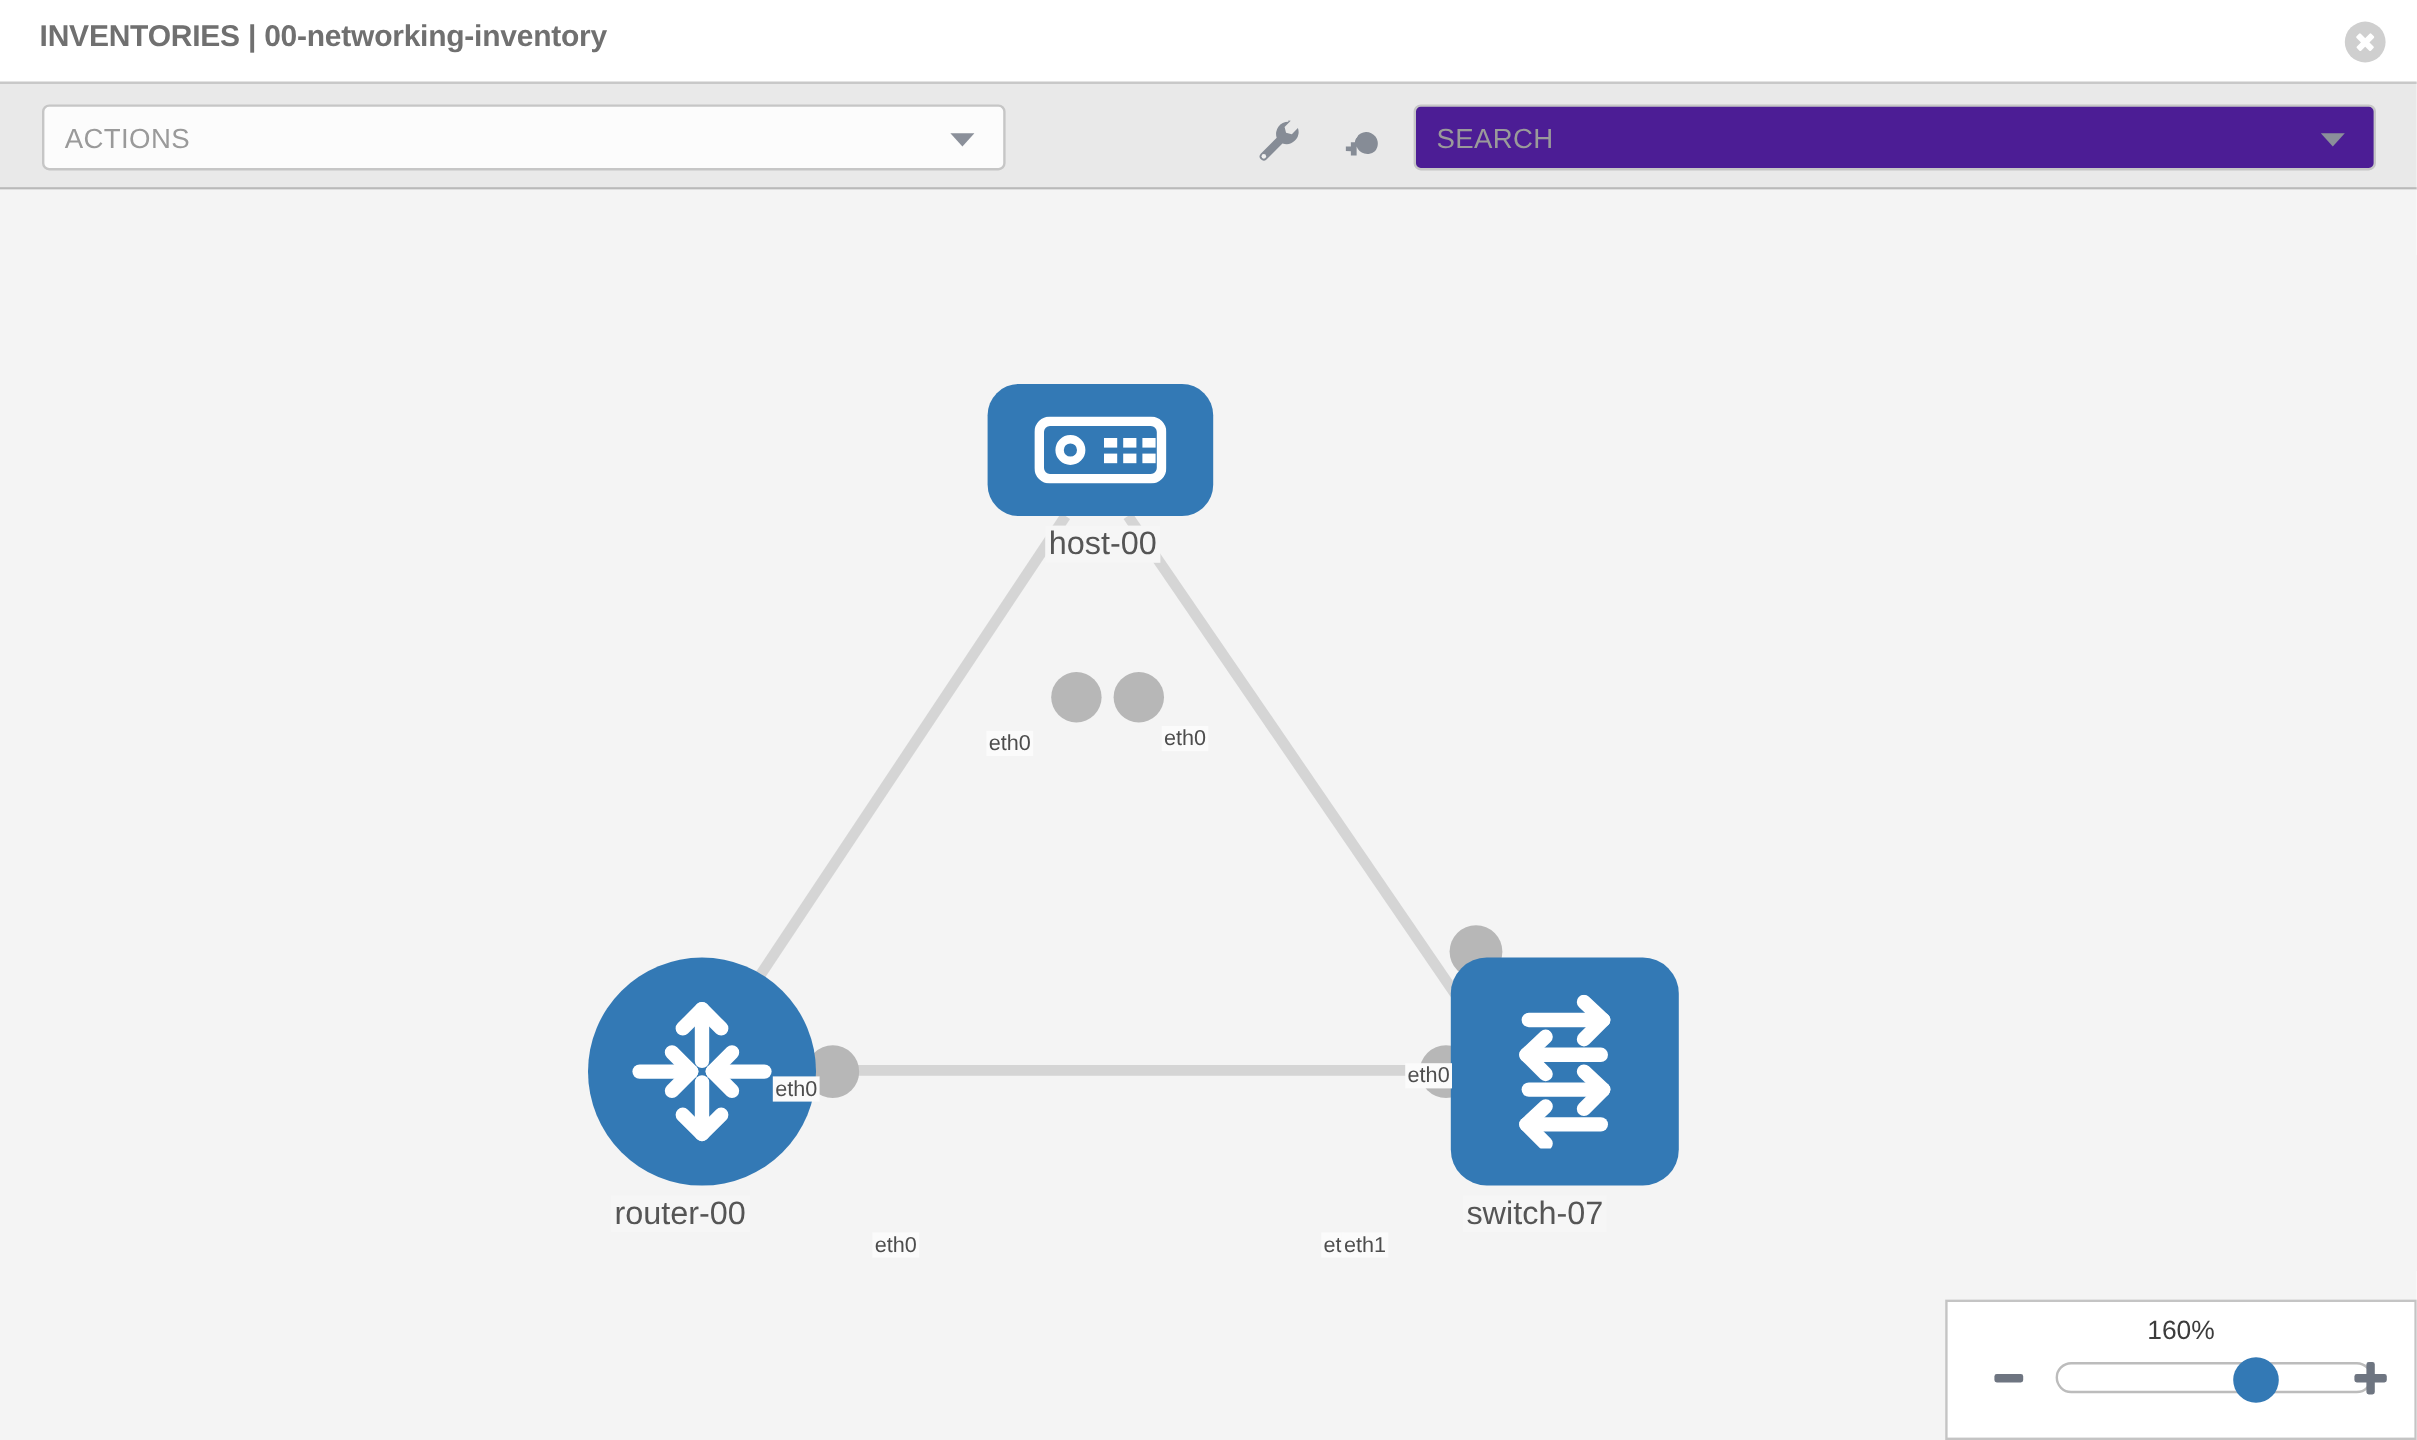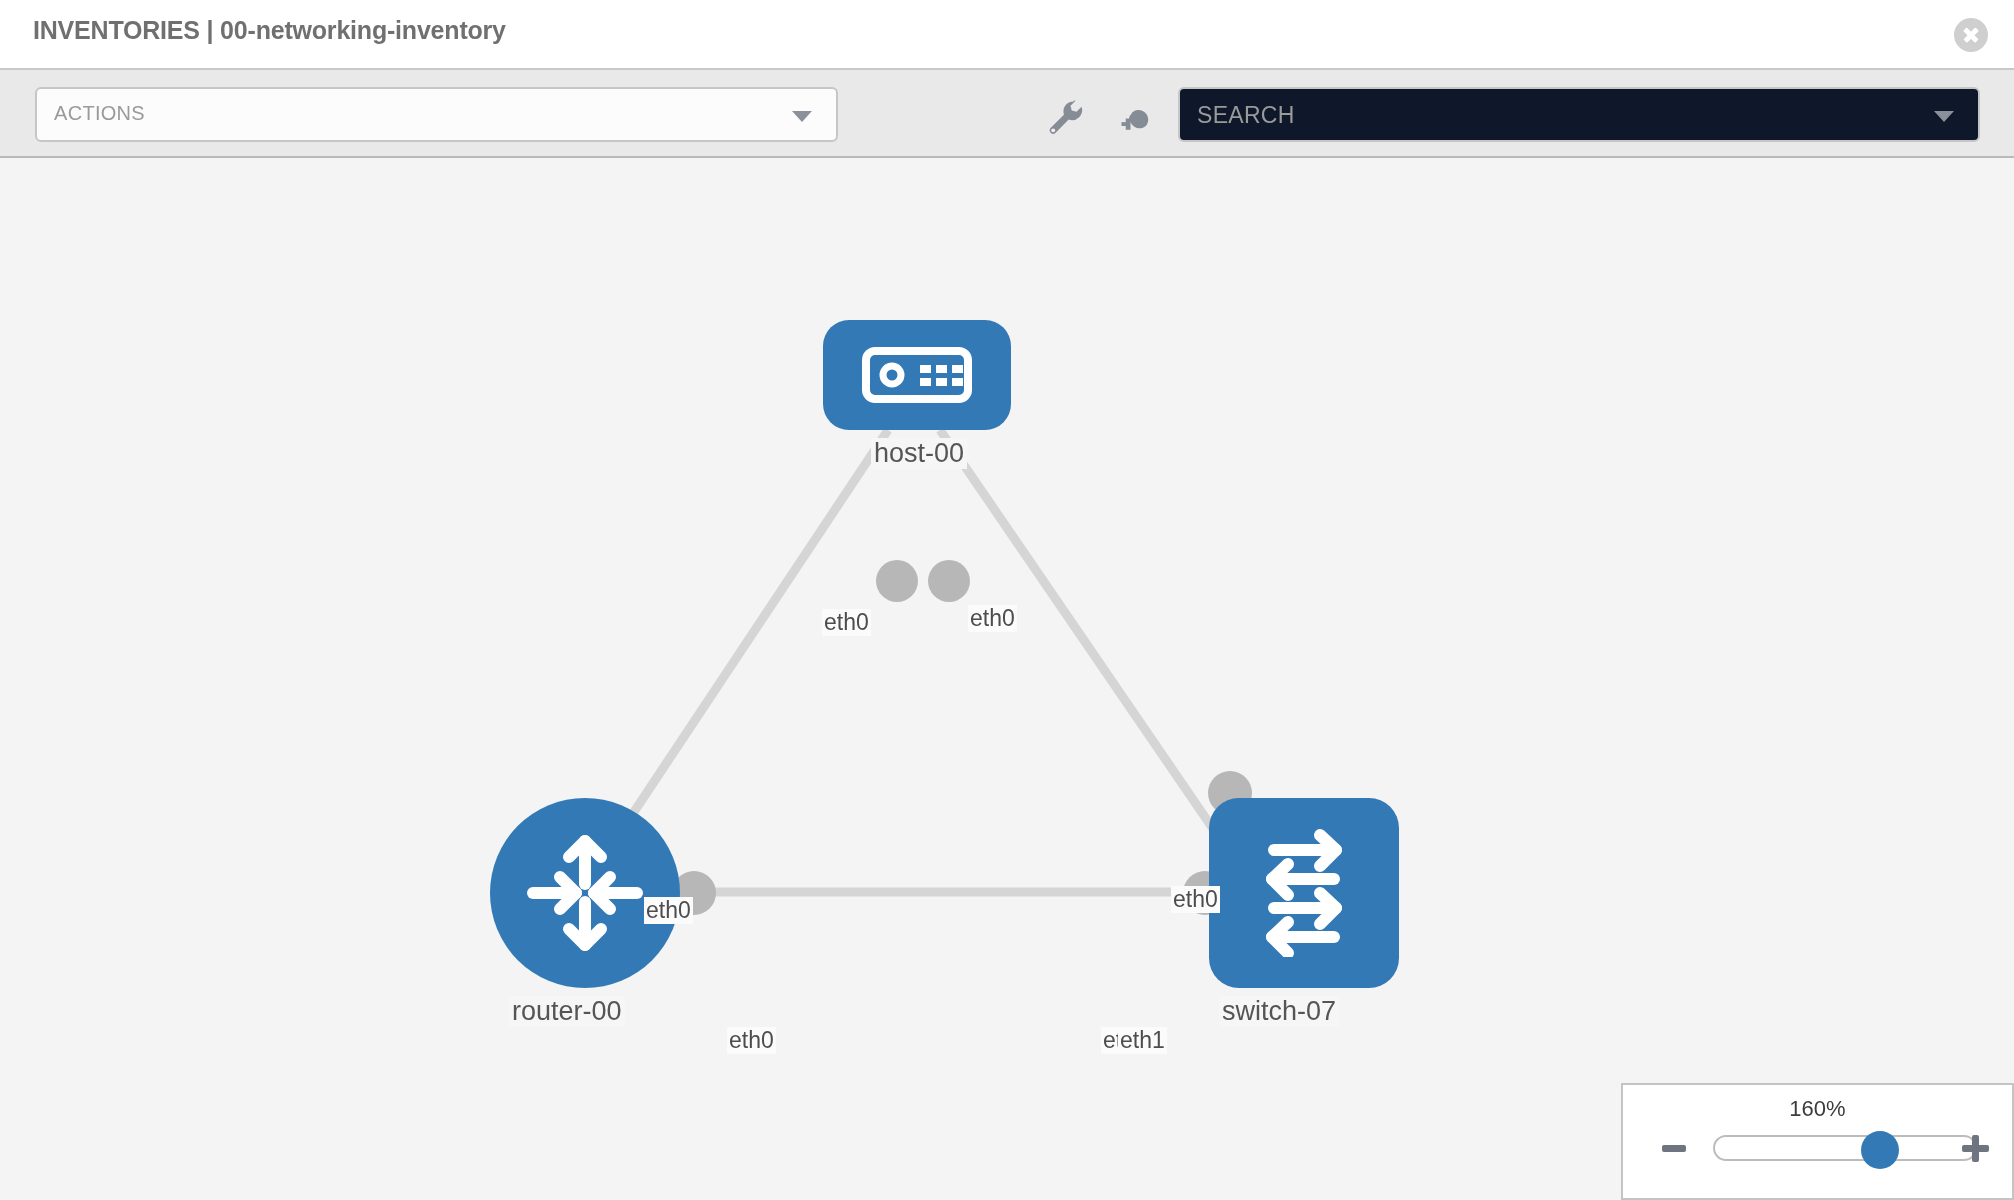--- a/index.html
+++ b/index.html
@@ -50,21 +50,21 @@
   }
   .actions-select {
     position: absolute; left: 35px; top: 17px;
     width: 803px; height: 55px;
     background: #fcfcfc;
     border: 2px solid #c6c6c6;
     border-radius: 6px;
   }
   .actions-label {
     position: absolute; left: 17px; top: 13px;
-    font-size: 20px; color: #9a9a9a;
+    font-size: 23px; color: #9a9a9a;
     letter-spacing: 0.3px;
   }
   .caret {
     position: absolute; right: 24px; top: 50%;
     margin-top: -4px;
     width: 0; height: 0;
     border-left: 10px solid transparent;
     border-right: 10px solid transparent;
     border-top: 11px solid #8b909a;
   }
@@ -72,21 +72,21 @@
     position: absolute; top: 28px;
     width: 38px; height: 38px; cursor: pointer;
   }
   .tool-icon.wrench { left: 1046px; }
   .tool-icon.key    { left: 1114px; }
   .tool-icon svg { display: block; width: 100%; height: 100%; }
 
   .search-field {
     position: absolute; left: 1178px; top: 17px;
     width: 802px; height: 55px;
-    background: #0f172a;
+    background: #4c1d95;
     border: 2px solid #c6c6c6;
     border-radius: 6px;
   }
   .search-label {
     position: absolute; left: 17px; top: 13px;
     font-size: 23px; color: #9a9a9a;
     letter-spacing: 0.3px;
   }
 
   
@@ -114,21 +114,21 @@
     padding: 0 3px;
     text-align: center;
   }
   .anchor {
     position: absolute;
     background: #b7b7b7;
     border-radius: 50%;
   }
   .edge-label {
     position: absolute;
-    font-size: 23px; color: #4d4d4d;
+    font-size: 18px; color: #4d4d4d;
     background: #fbfbfb;
     white-space: nowrap;
     padding: 0 2px;
   }
 
   
   .zoom-panel {
     position: absolute; left: 1621px; top: 1083px;
     width: 393px; height: 117px;
     background: #ffffff;

